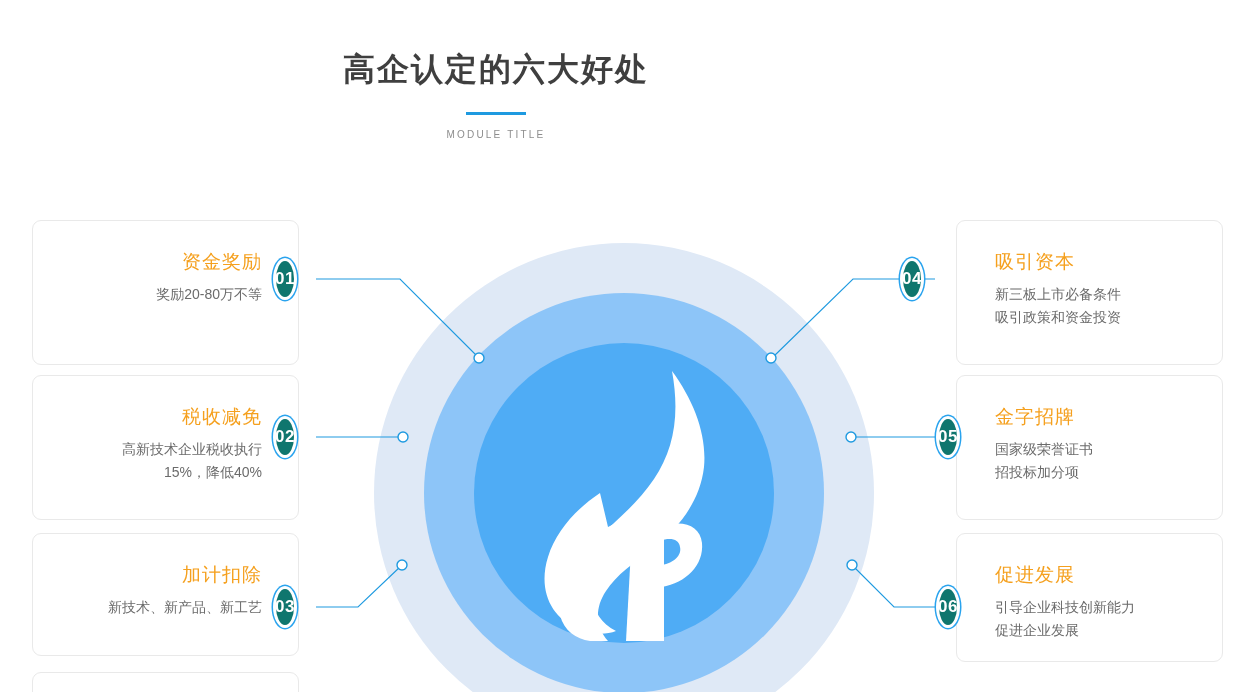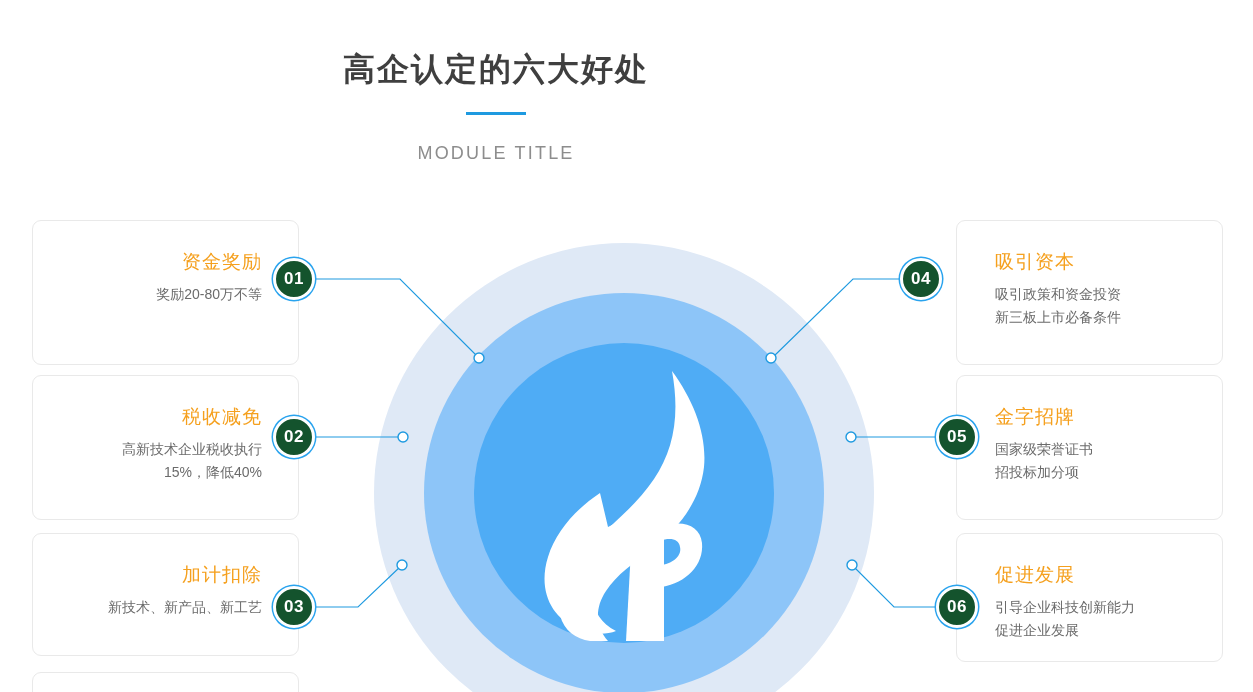--- a/index.html
+++ b/index.html
@@ -20,22 +20,22 @@
     color: #3f3f3f;
     letter-spacing: 2px;
     line-height: 42px;
   }
   .title-divider {
     width: 60px; height: 3px;
     background: #1e9ae0;
     margin: 22px auto 0 auto;
   }
   .subtitle {
-    margin-top: 28px;
-    font-size: 18px;
+    margin-top: 14px;
+    font-size: 10px;
     color: #8d8d8d;
     letter-spacing: 2.2px;
   }
 
   
   .center-graphic {
     position:absolute;
     left: 374px; top: 243px;
     width: 500px; height: 500px;
   }
@@ -44,23 +44,23 @@
   .ring-middle { left:50px;top:50px;width:400px; height:400px; background:#8dc5f8; }
   .ring-inner  { left:100px;top:100px;width:300px;height:300px; background:#4facf5; }
   .logo-mark { position:absolute; left:130px; top:120px; width:240px; height:280px; }
 
   
   .connectors { position:absolute; left:0; top:0; width:1253px; height:692px; pointer-events:none; }
 
   
   .badge {
     position:absolute;
-    width:42px; height:42px;
+    width:24px; height:42px;
     border-radius:50%;
-    background:#14532d;
+    background:#0f766e;
     border:3px solid #ffffff;
     box-shadow: 0 0 0 1.5px #29a3ee;
     color:#ffffff;
     font-size:17px;
     font-weight:bold;
     display:flex; align-items:center; justify-content:center;
     letter-spacing:0.5px;
     z-index:6;
   }
 
@@ -171,22 +171,22 @@
       </div>
     </div>
   </div>
 
   <div class="card card-left" style="top:672px; height:60px;"></div>
 
   <div class="card card-right" style="top:220px;">
     <div class="card-inner">
       <div class="card-title">吸引资本</div>
       <div class="card-body">
+        <div>新三板上市必备条件</div>
         <div>吸引政策和资金投资</div>
-        <div>新三板上市必备条件</div>
       </div>
     </div>
   </div>
 
   <div class="card card-right" style="top:533px; height:129px;">
     <div class="card-inner">
       <div class="card-title">促进发展</div>
       <div class="card-body">
         <div>引导企业科技创新能力</div>
         <div>促进企业发展</div>

